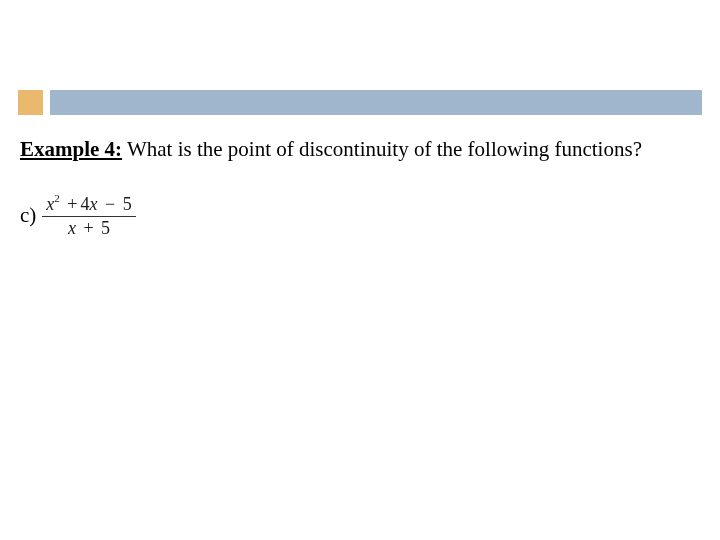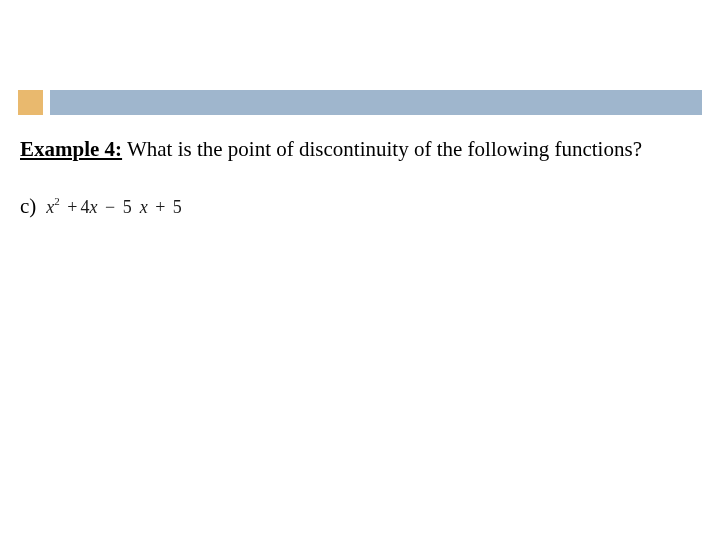--- a/index.html
+++ b/index.html
@@ -51,21 +51,21 @@
       margin-top: 30px;
       display: flex;
       align-items: center;
     }
     .part-label {
       font-size: 21px;
       margin-right: 6px;
     }
     .fraction {
       display: inline-flex;
-      flex-direction: row;
+      flex-direction: column;
       align-items: center;
       font-family: 'Times New Roman', serif;
       font-size: 18px;
       color: #1a1a1a;
       line-height: 1.15;
     }
     .fraction .num, .fraction .den {
       padding: 0 4px;
       white-space: nowrap;
       font-style: italic;

